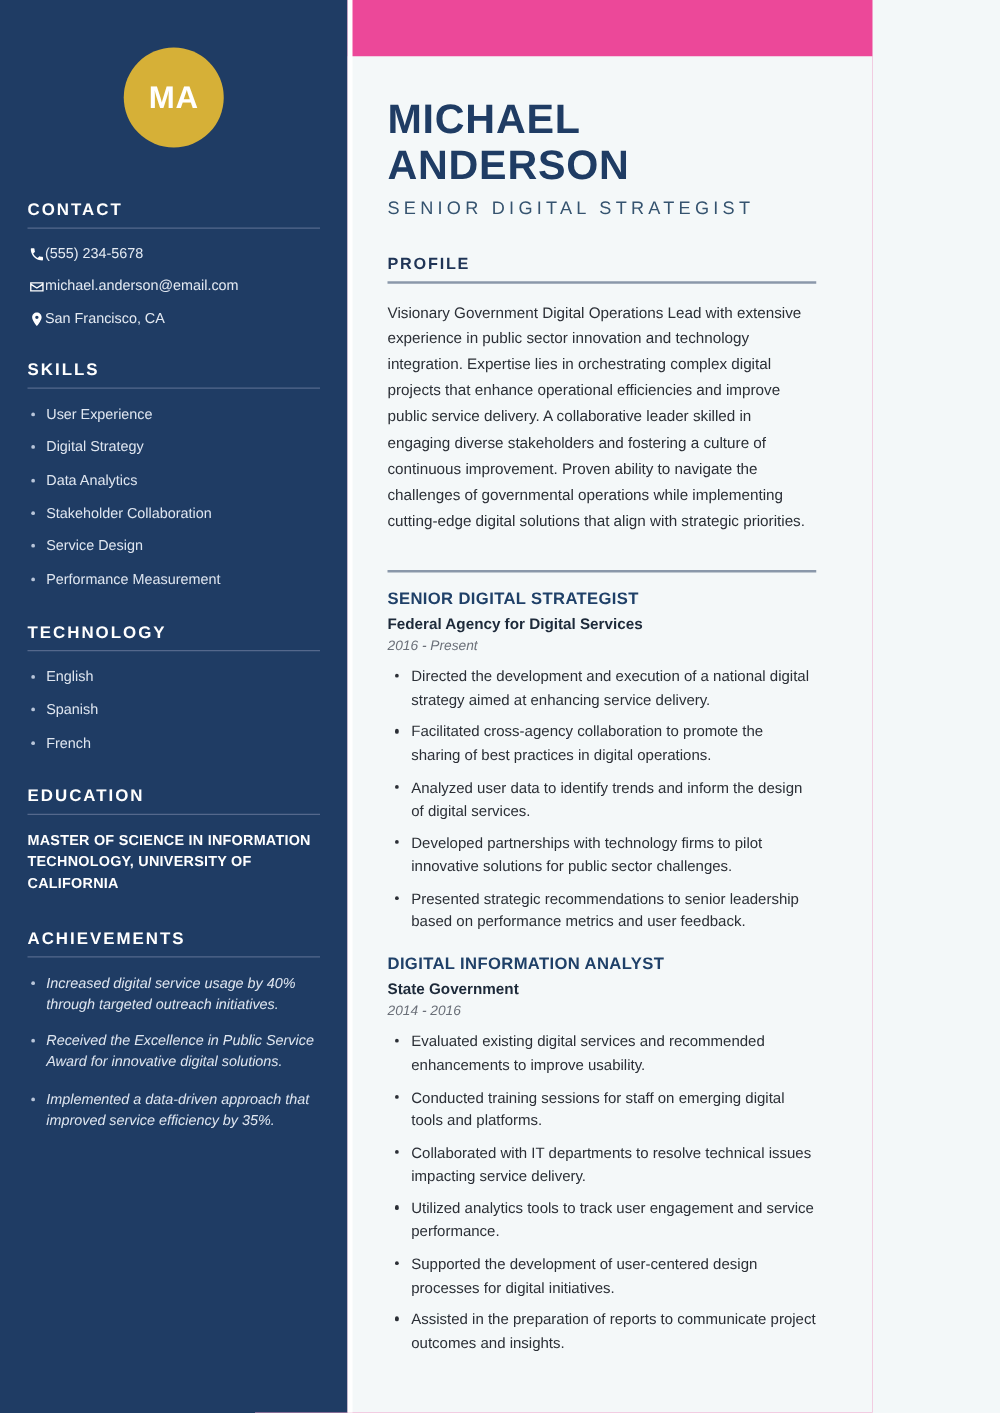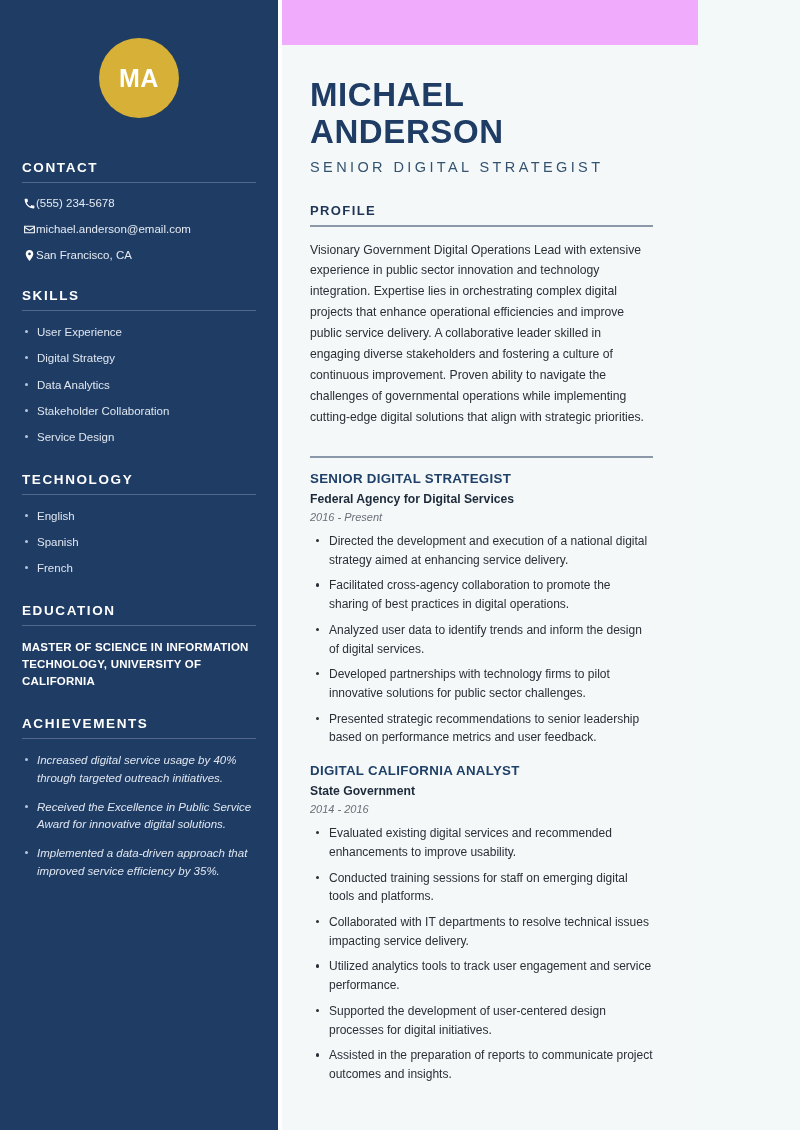--- a/index.html
+++ b/index.html
@@ -13,21 +13,21 @@
     font-family: "Liberation Sans", sans-serif;
     background: #f3f8f9;
     overflow: hidden;
   }
 
   .resume {
     position: relative;
     width: 698px;
     height: 1130px;
     display: flex;
-    background: #f0abfc;
+    background: #ec4899;
   }
 
   
   .sidebar {
     width: 278px;
     min-width: 278px;
     background: #1f3c64;
     padding: 0 22px;
     position: relative;
   }
@@ -272,20 +272,21 @@
 
     <section class="side-section">
       <div class="side-heading">SKILLS</div>
       <div class="side-rule"></div>
       <ul class="bullet-list">
         <li>User Experience</li>
         <li>Digital Strategy</li>
         <li>Data Analytics</li>
         <li>Stakeholder Collaboration</li>
         <li>Service Design</li>
+        <li>Performance Measurement</li>
       </ul>
     </section>
 
     <section class="side-section">
       <div class="side-heading">TECHNOLOGY</div>
       <div class="side-rule"></div>
       <ul class="bullet-list">
         <li>English</li>
         <li>Spanish</li>
         <li>French</li>
@@ -331,21 +332,21 @@
         <ul class="job-bullets">
           <li>Directed the development and execution of a national digital strategy aimed at enhancing service delivery.</li>
           <li>Facilitated cross-agency collaboration to promote the sharing of best practices in digital operations.</li>
           <li>Analyzed user data to identify trends and inform the design of digital services.</li>
           <li>Developed partnerships with technology firms to pilot innovative solutions for public sector challenges.</li>
           <li>Presented strategic recommendations to senior leadership based on performance metrics and user feedback.</li>
         </ul>
       </div>
 
       <div class="job">
-        <div class="job-role">DIGITAL CALIFORNIA ANALYST</div>
+        <div class="job-role">DIGITAL INFORMATION ANALYST</div>
         <div class="job-company">State Government</div>
         <div class="job-dates">2014 - 2016</div>
         <ul class="job-bullets">
           <li>Evaluated existing digital services and recommended enhancements to improve usability.</li>
           <li>Conducted training sessions for staff on emerging digital tools and platforms.</li>
           <li>Collaborated with IT departments to resolve technical issues impacting service delivery.</li>
           <li>Utilized analytics tools to track user engagement and service performance.</li>
           <li>Supported the development of user-centered design processes for digital initiatives.</li>
           <li>Assisted in the preparation of reports to communicate project outcomes and insights.</li>
         </ul>

